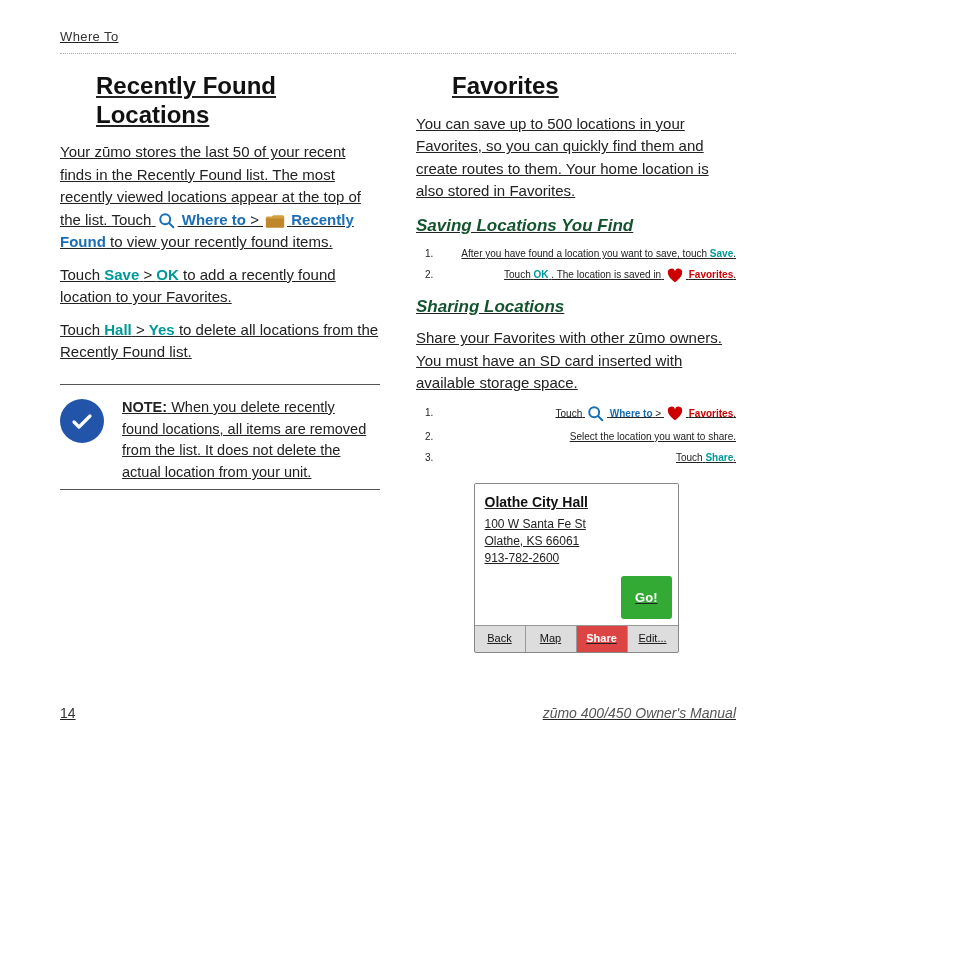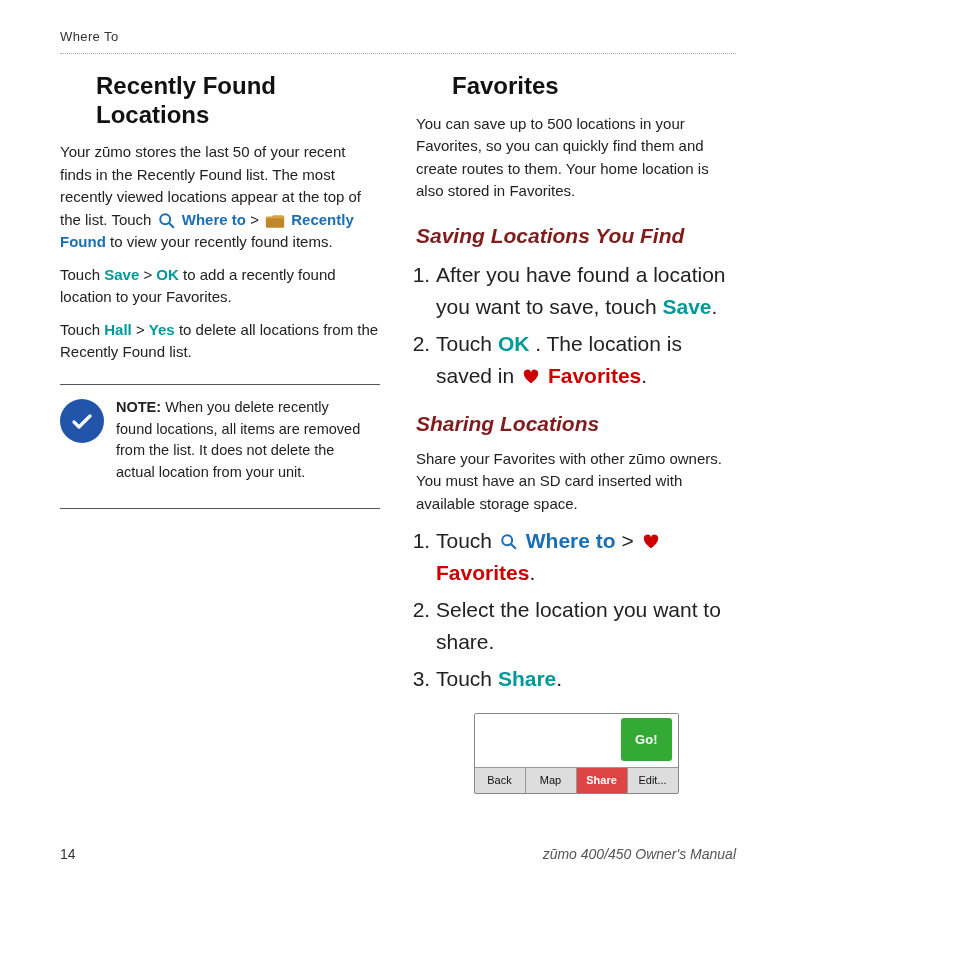--- a/index.html
+++ b/index.html
@@ -10,20 +10,21 @@
       min-height: 954px;
       color: #222;
       font-size: 15px;
       line-height: 1.45;
     }
     .page {
       width: 796px;
       min-height: 954px;
       padding: 28px 60px 40px 60px;
       position: relative;
+      text-decoration: underline;
     }
     .header-row {
       display: flex;
       align-items: center;
       border-bottom: 1px dotted #aaa;
       padding-bottom: 6px;
       margin-bottom: 18px;
     }
     .header-title {
       font-size: 13px;
@@ -44,26 +45,26 @@
     }
     h2.section-title {
       font-size: 24px;
       font-weight: 900;
       color: #111;
       margin-bottom: 12px;
       line-height: 1.2;
       margin-left: 36px;
     }
     h3.sub-title {
-      font-size: 21px;
+      font-size: 17px;
       font-weight: 700;
       font-style: italic;
-      color: #7f1d1d;
+      color: #14532d;
       margin-bottom: 8px;
-      margin-top: 18px;
+      margin-top: 11px;
     }
     .body-text {
       font-size: 15px;
       color: #222;
       line-height: 1.5;
       margin-bottom: 10px;
     }
     .link-blue {
       color: #1a6eb5;
       font-weight: 600;
@@ -95,25 +96,25 @@
     
     .icon-heart {
       display: inline-block;
       width: 18px;
       height: 16px;
       vertical-align: middle;
     }
     .note-box {
       border-top: 1px solid #555;
       border-bottom: 1px solid #555;
-      padding: 12px 12px 24px 0;
+      padding: 12px 12px 5px 0;
       margin: 20px 0 10px 0;
       display: flex;
       align-items: flex-start;
-      gap: 12px;
+      gap: 18px;
     }
     .note-icon {
       flex-shrink: 0;
       width: 44px;
       height: 44px;
       border-radius: 50%;
       background: #2255aa;
       display: flex;
       align-items: center;
       justify-content: center;
@@ -130,24 +131,25 @@
       color: #222;
     }
     .note-text strong {
       font-weight: 700;
     }
     ol.steps {
       margin-left: 20px;
       margin-bottom: 10px;
     }
     ol.steps li {
-      font-size: 21px;
+      font-size: 10px;
       line-height: 1.5;
       margin-bottom: 6px;
       color: #222;
+      text-align: right;
     }
     
     .device-screenshot {
       border: 1.5px solid #888;
       width: 205px;
       margin: 18px auto 0 auto;
       font-family: Arial, sans-serif;
       background: #e8e8e8;
       border-radius: 2px;
       overflow: hidden;
@@ -332,20 +334,28 @@
           <span class="link-red">Favorites</span><span>.</span>
         </li>
         <li>Select the location you want to share.</li>
         <li>
           <span>Touch</span>
           <span class="link-teal">Share</span><span>.</span>
         </li>
       </ol>
 
       <div class="device-screenshot">
+        <div class="device-info">
+          <div class="device-name">Olathe City Hall</div>
+          <div class="device-address">
+            <span>100 W Santa Fe St</span><br>
+            <span>Olathe, KS 66061</span><br>
+            <span>913-782-2600</span>
+          </div>
+        </div>
         <div class="device-go-row">
           <button class="go-button">Go!</button>
         </div>
         <div class="device-footer">
           <div class="device-footer-btn">Back</div>
           <div class="device-footer-btn">Map</div>
           <div class="device-footer-btn share-btn">Share</div>
           <div class="device-footer-btn">Edit...</div>
         </div>
       </div>

